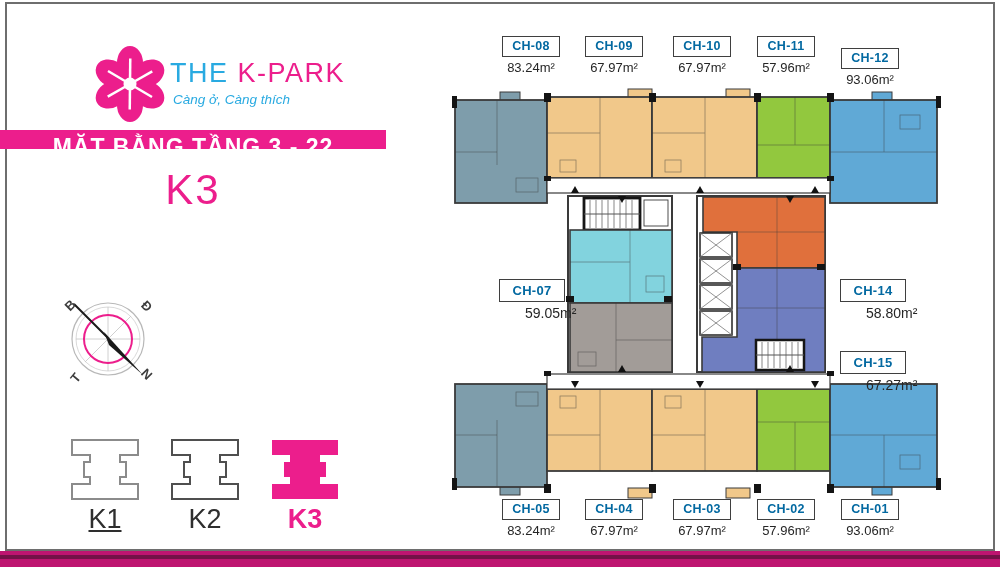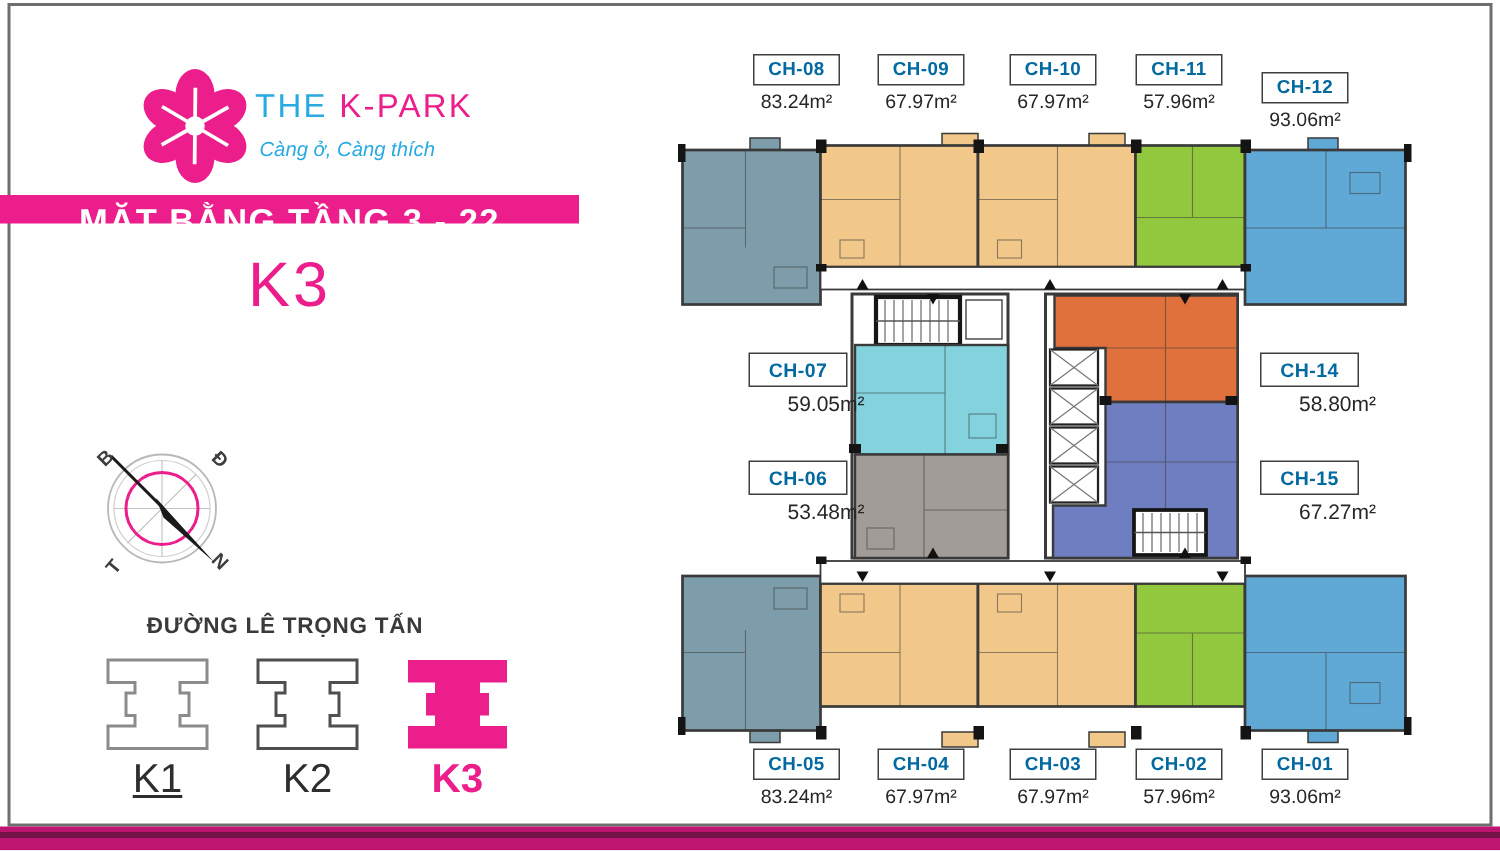--- a/index.html
+++ b/index.html
@@ -5,21 +5,21 @@
   html,body{margin:0;padding:0;background:#fff;font-family:"Liberation Sans",sans-serif;}
   #stage{position:relative;width:1000px;height:567px;background:#fff;overflow:hidden;}
 
   
   .frame{position:absolute;left:5px;top:2px;width:990px;height:549px;border:2px solid var(--frame-gray,#6e6e6e);box-sizing:border-box;z-index:1;}
   .footer-bar{position:absolute;left:0;top:551px;width:1000px;height:16px;z-index:3;
     background:linear-gradient(to bottom,var(--footer-pink,#BE1570) 0 4px,var(--footer-dark,#731247) 4px 8px,var(--footer-pink,#BE1570) 8px 16px);}
 
   
   .logo-flower{position:absolute;left:84px;top:42px;z-index:2;}
-  .brand{position:absolute;left:170px;top:58px;font-size:22px;letter-spacing:1.5px;font-weight:500;z-index:2;white-space:nowrap;text-align:center;}
+  .brand{position:absolute;left:170px;top:58px;font-size:27px;letter-spacing:1.5px;font-weight:500;z-index:2;white-space:nowrap;text-align:center;}
   .brand .the{color:var(--cyan,#29AAE1);}
   .brand .kpark{color:var(--magenta,#EC1E8C);}
   .tagline{position:absolute;left:173px;top:92px;font-size:13.5px;font-style:italic;color:var(--cyan,#29AAE1);z-index:2;}
 
   
   .banner{position:absolute;left:0;top:130px;width:386px;height:19px;background:var(--magenta,#EC1E8C);color:#fff;
     font-size:23px;font-weight:bold;letter-spacing:1px;text-align:center;line-height:34px;z-index:4;}
   .tower-title{position:absolute;left:0;top:166px;width:386px;text-align:center;font-size:42px;color:var(--magenta,#EC1E8C);
     letter-spacing:2px;font-weight:400;z-index:2;}
 
@@ -36,21 +36,21 @@
 
   
   .plan{position:absolute;left:440px;top:85px;z-index:2;}
 
   
   .ulabel{position:absolute;width:58px;text-align:center;z-index:5;}
   .ulabel .ubox{border:1.5px solid #3f3f3f;background:#fff;height:19px;line-height:19px;
     font-size:12.5px;font-weight:bold;color:#0369a1;letter-spacing:.3px;}
   .ulabel .uarea{margin-top:3px;font-size:13px;color:#262626;}
   .ulabel.side{width:66px;}
-  .ulabel.side .ubox{height:21px;line-height:21px;font-size:13px;}
+  .ulabel.side .ubox{height:21px;line-height:21px;font-size:13px;margin-top:44px;}
   .ulabel.side .uarea{font-size:14px;margin-left:26px;}
 </style>
 </head>
 <body>
 
 <div id="stage">
 
   <div class="frame"></div>
   <div class="footer-bar"></div>
 
@@ -93,21 +93,20 @@
     </g>
     <circle cx="50" cy="47" r="24" fill="none" stroke-width="2" stroke="#EC1E8C"></circle>
     <line x1="16" y1="12" x2="50" y2="46" stroke="#1a1a1a" stroke-width="2"></line>
     <polygon points="46,40 85,83 51,53" fill="#1a1a1a"></polygon>
     <text x="8" y="18" transform="rotate(-45 12 14)">B</text>
     <text x="84" y="18" transform="rotate(45 88 14)">Đ</text>
     <text x="14" y="90" transform="rotate(-50 18 86)">T</text>
     <text x="84" y="86" transform="rotate(45 88 82)">N</text>
   </svg>
 
-  <div class="street">ĐƯỜNG LÊ TRỌNG TẤN</div>
   <svg class="towers-svg" width="310" height="66" viewBox="0 0 310 66">
     <g transform="translate(14,3)">
       <path d="M3,0 H69 V15 H51 V22 H57 V37 H51 V44 H69 V59 H3 V44 H21 V37 H15 V22 H21 V15 H3 Z" fill="#ffffff" stroke="#8b8b8b" stroke-width="2"></path>
     </g>
     <g transform="translate(114,3)">
       <path d="M3,0 H69 V15 H51 V22 H57 V37 H51 V44 H69 V59 H3 V44 H21 V37 H15 V22 H21 V15 H3 Z" fill="#ffffff" stroke="#4f4f4f" stroke-width="2"></path>
     </g>
     <g transform="translate(214,3)">
       <path d="M3,0 H69 V15 H51 V22 H57 V37 H51 V44 H69 V59 H3 V44 H21 V37 H15 V22 H21 V15 H3 Z" stroke="none" fill="#EC1E8C"></path>
     </g>
@@ -266,24 +265,20 @@
   </div>
   <div class="ulabel" style="left:841px;top:48px">
     <div class="ubox">CH-12</div>
     <div class="uarea">93.06m²</div>
   </div>
 
   <div class="ulabel side" style="left:499px;top:235px">
     <div class="ubox">CH-07</div>
     <div class="uarea">59.05m²</div>
   </div>
-  <div class="ulabel side" style="left:499px;top:307px">
-    <div class="ubox">CH-06</div>
-    <div class="uarea">53.48m²</div>
-  </div>
 
   <div class="ulabel side" style="left:840px;top:235px">
     <div class="ubox">CH-14</div>
     <div class="uarea">58.80m²</div>
   </div>
   <div class="ulabel side" style="left:840px;top:307px">
     <div class="ubox">CH-15</div>
     <div class="uarea">67.27m²</div>
   </div>
 

